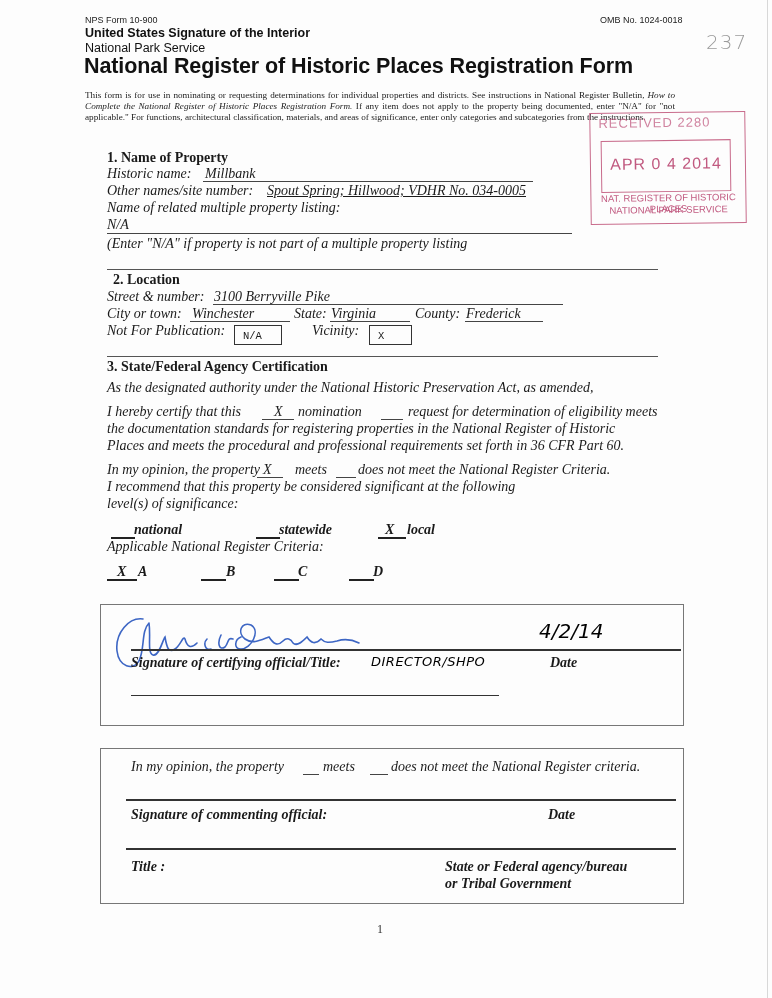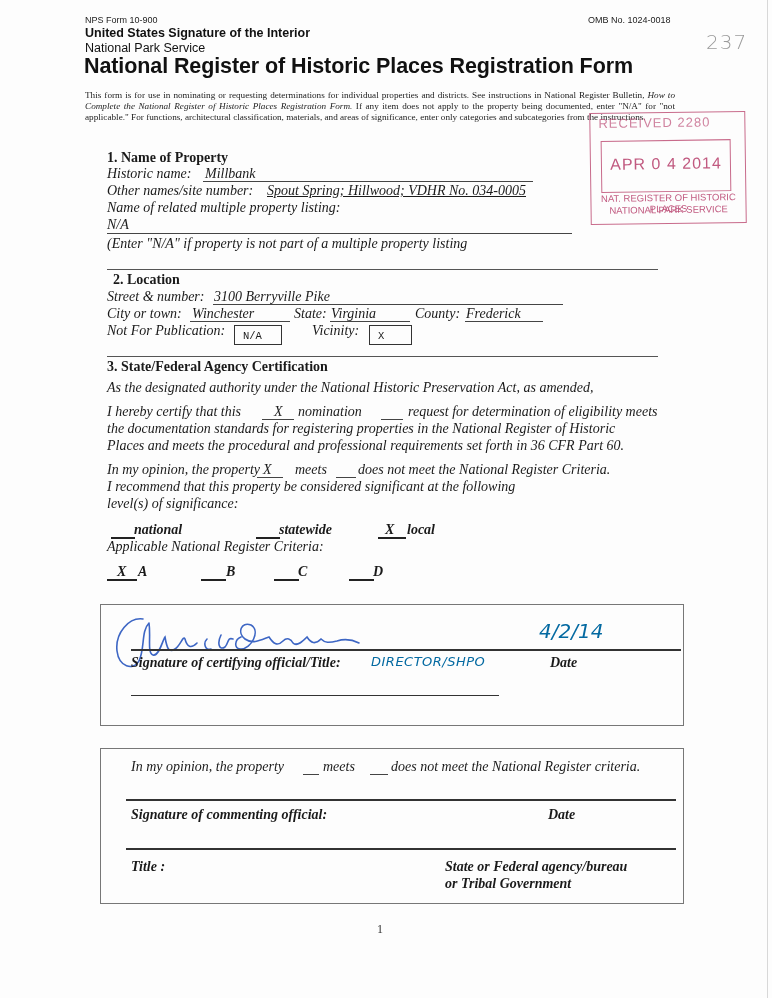--- a/index.html
+++ b/index.html
@@ -5,21 +5,21 @@
   html, body { margin: 0; padding: 0; }
   body {
     width: 772px; height: 998px; background: #fdfdfd; position: relative; overflow: hidden;
     font-family: "Liberation Serif", serif; color: #1a1a1a;
   }
   .abs { position: absolute; white-space: nowrap; }
   .sans { font-family: "Liberation Sans", sans-serif; }
   .scan-edge { position: absolute; left: 767px; top: 0; width: 1px; height: 998px; background: #d8d8d8; }
 
   .form-no { left: 85px; top: 15px; font-size: 9px; color: #222; }
-  .omb { left: 588px; top: 15px; font-size: 9px; color: #222; }
+  .omb { left: 600px; top: 15px; font-size: 9px; color: #222; }
   .dept { left: 85px; top: 26px; font-size: 12.5px; font-weight: bold; color: #111; }
   .nps { left: 85px; top: 41px; font-size: 12.5px; color: #111; }
   .main-title { left: 84px; top: 54px; font-size: 21.5px; font-weight: bold; color: #111; letter-spacing: -0.1px; }
   .handnum { left: 706px; top: 30px; font-size: 20px; color: #9a9a9a; font-family: "DejaVu Sans", sans-serif; font-weight: 200; letter-spacing: 1px; }
 
   .instructions { left: 85px; top: 90px; width: 590px; font-size: 9.2px; line-height: 11.2px; white-space: normal; text-align: justify; color: #222; }
 
   .stamp { position: absolute; left: 590px; top: 112px; width: 154px; height: 110px; border: 1.5px solid #c86b8b; color: #c15a80; font-family: "Liberation Sans", sans-serif; transform: rotate(-0.8deg); }
   .stamp-head { position: absolute; left: 8px; top: 2px; font-size: 13px; letter-spacing: 1px; opacity: 0.75; }
   .stamp-inner { position: absolute; left: 10px; top: 27px; width: 128px; height: 50px; border: 1.5px solid #c86b8b; }
@@ -30,21 +30,21 @@
   .sec-h { font-size: 14px; font-weight: bold; }
   .t14 { font-size: 14px; font-style: italic; }
   .u { text-decoration: underline; }
   .rule { position: absolute; height: 1.3px; background: #555; }
   .uline { position: absolute; height: 1px; background: #444; }
   .fbox { position: absolute; border: 1px solid #333; height: 20px; font-family: "Liberation Mono", monospace; font-size: 10.5px; line-height: 20px; padding-left: 8px; box-sizing: border-box; }
 
   .cert-box { position: absolute; left: 100px; top: 604px; width: 582px; height: 120px; border: 1px solid #777; }
   .comment-box { position: absolute; left: 100px; top: 748px; width: 582px; height: 154px; border: 1px solid #777; }
   .sig-line { position: absolute; height: 1.5px; background: #333; }
-  .hand { font-family: "DejaVu Sans", sans-serif; color: #0369a1; font-style: italic; }
+  .hand { font-family: "DejaVu Sans", sans-serif; color: #000000; font-style: italic; }
   .bold { font-weight: bold; }
   .pagenum { left: 377px; top: 922px; font-size: 12px; color: #333; }
 </style>
 </head>
 <body>
 
 <div class="scan-edge"></div>
 
 <div class="abs sans form-no">NPS Form 10-900</div>
 <div class="abs sans omb">OMB No. 1024-0018</div>

